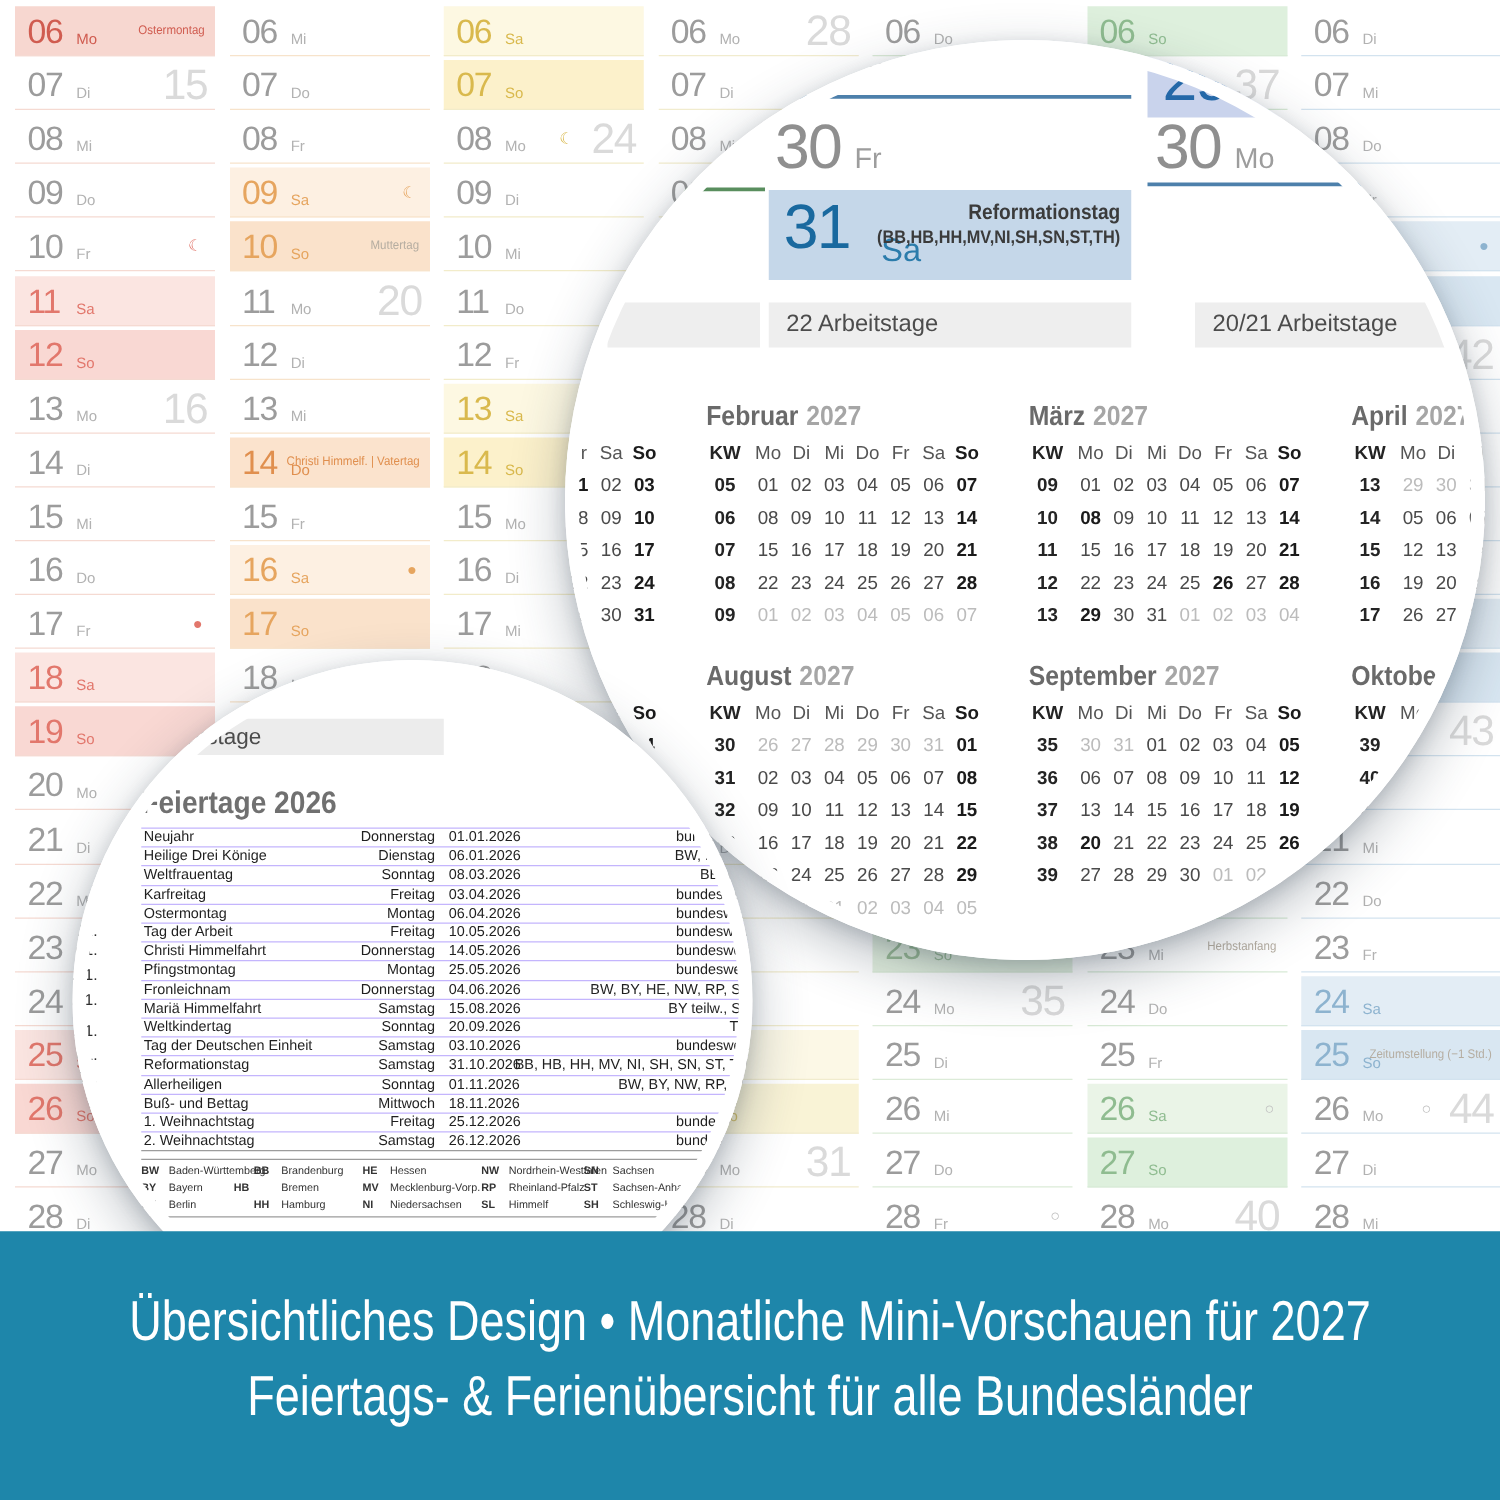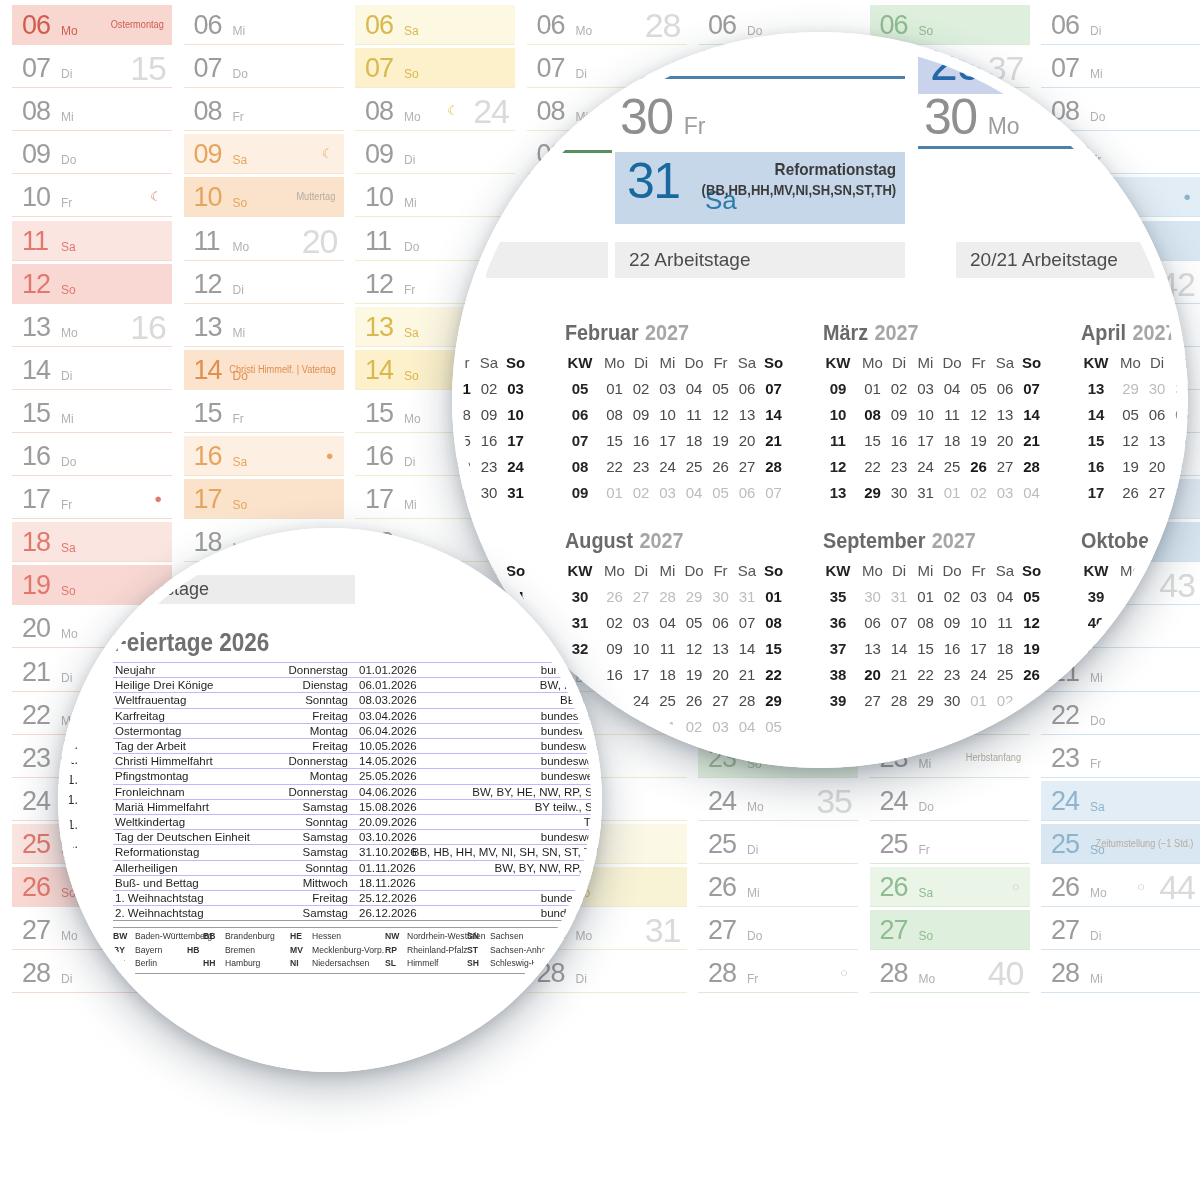--- a/index.html
+++ b/index.html
@@ -1409,14 +1409,18 @@
           <div class="ff" style="top: 365px;">2.–02.01.</div>
           <div class="ff" style="top: 383px;">–02.01.</div>
           <div class="ff" style="top: 402px;">-06.01.</div>
           <div class="ff" style="top: 420px;">2.01.</div>
           <div class="ff ff-small" style="top: 435px;">ngen.</div>
         </div>
     </div>
     <div class="ring"></div>
   </div>
 
+  <div class="banner" style="background: rgb(30, 134, 170);">
+    <div class="bline b1">Übersichtliches Design • Monatliche Mini-Vorschauen für 2027</div>
+    <div class="bline b2">Feiertags- &amp; Ferienübersicht für alle Bundesländer</div>
+  </div>
 
 </div>
 
 </body></html>

